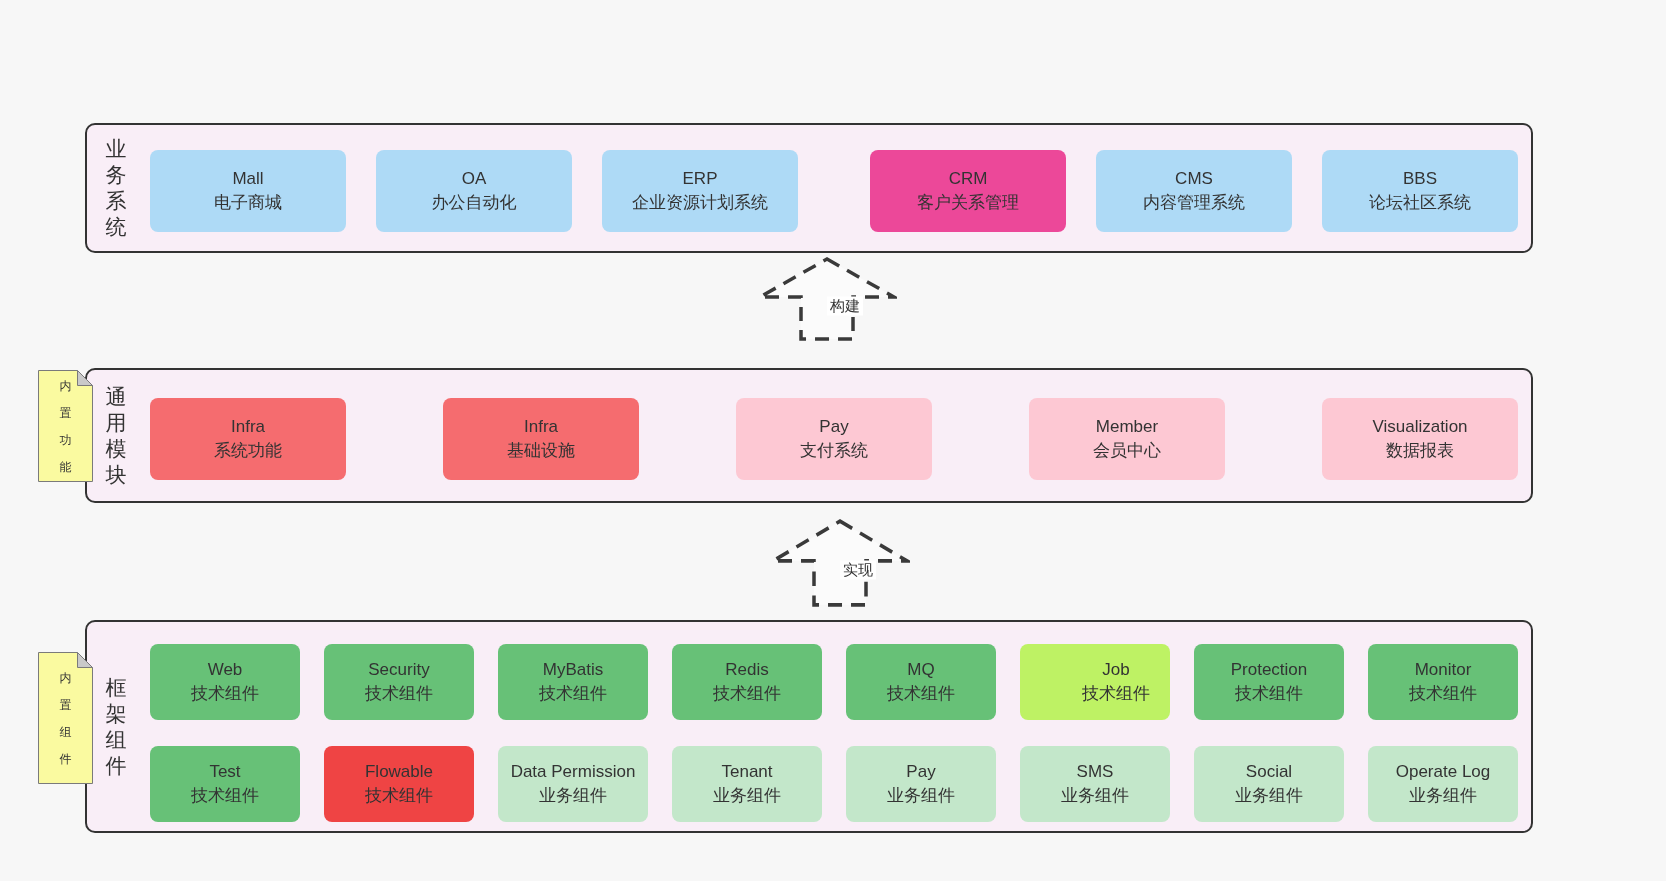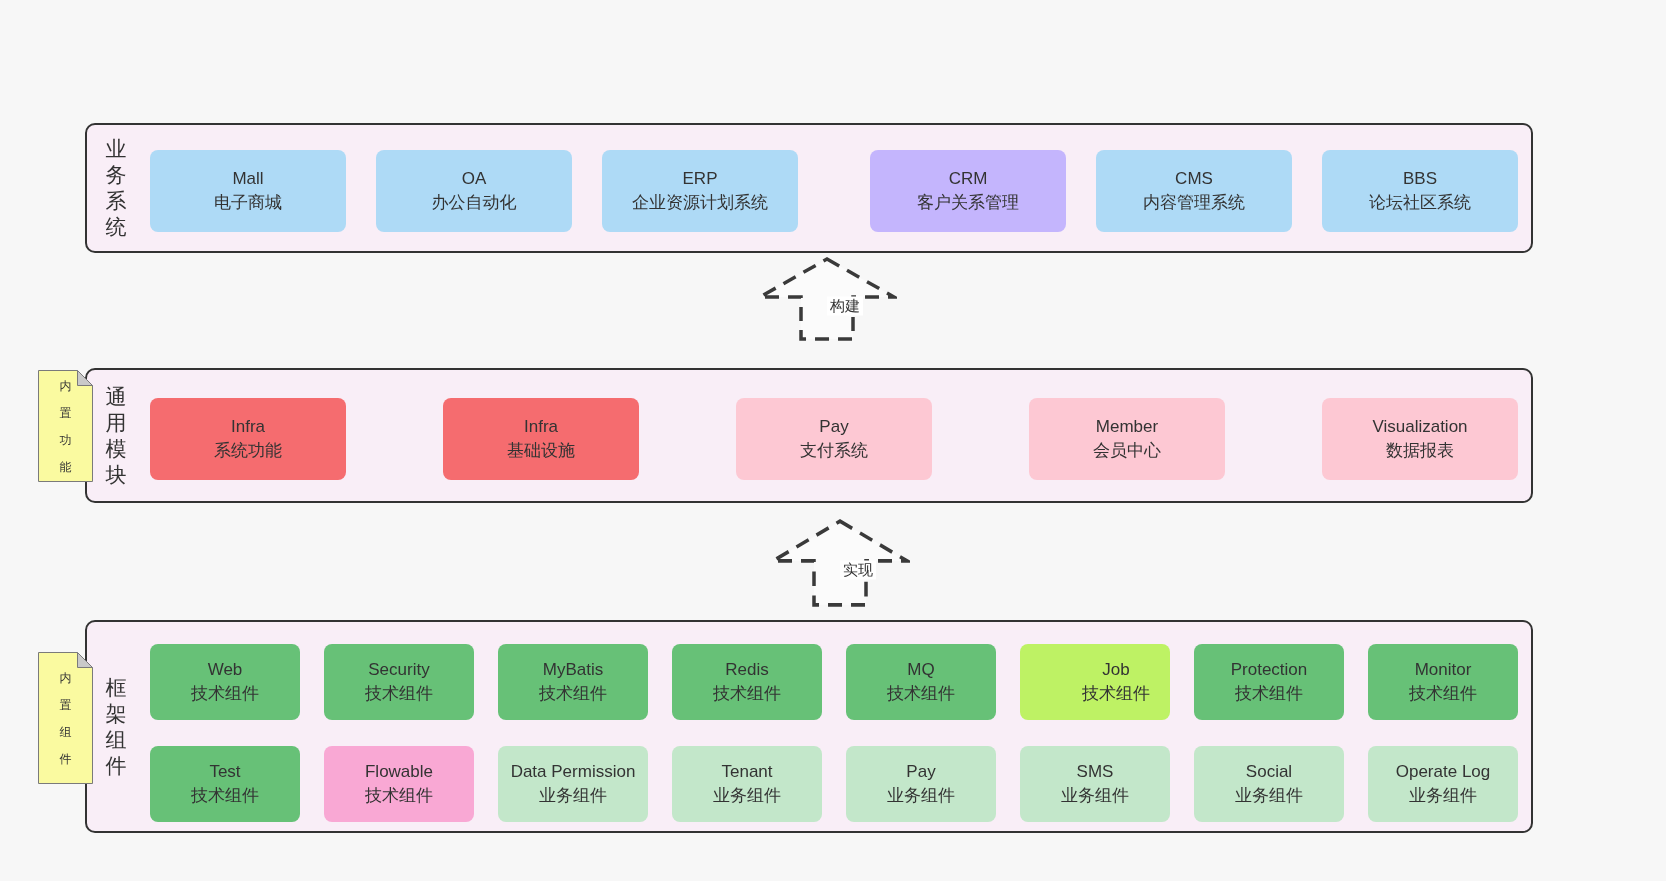--- a/index.html
+++ b/index.html
@@ -119,21 +119,21 @@
           <div>电子商城</div>
         </div>
         <div class="node node-wide" style="background: rgb(174, 218, 246);">
           <div>OA</div>
           <div>办公自动化</div>
         </div>
         <div class="node node-wide" style="background: rgb(174, 218, 246);">
           <div>ERP</div>
           <div>企业资源计划系统</div>
         </div>
-        <div class="node node-wide" style="background: #c4b5fd; margin-left: 42px;">
+        <div class="node node-wide" style="background: #ec4899; margin-left: 42px;">
           <div>CRM</div>
           <div>客户关系管理</div>
         </div>
         <div class="node node-wide" style="background: rgb(174, 218, 246);">
           <div>CMS</div>
           <div>内容管理系统</div>
         </div>
         <div class="node node-wide" style="background: rgb(174, 218, 246);">
           <div>BBS</div>
           <div>论坛社区系统</div>
@@ -225,21 +225,21 @@
         <div class="node node-narrow" style="background: rgb(103, 193, 119);">
           <div>Monitor</div>
           <div>技术组件</div>
         </div>
       </div>
     <div class="box-row" id="row-comp-2">
         <div class="node node-narrow" style="background: rgb(103, 193, 119);">
           <div>Test</div>
           <div>技术组件</div>
         </div>
-        <div class="node node-narrow" style="background: #f9a8d4;">
+        <div class="node node-narrow" style="background: #ef4444;">
           <div>Flowable</div>
           <div>技术组件</div>
         </div>
         <div class="node node-narrow" style="background: rgb(195, 231, 202);">
           <div>Data Permission</div>
           <div>业务组件</div>
         </div>
         <div class="node node-narrow" style="background: rgb(195, 231, 202);">
           <div>Tenant</div>
           <div>业务组件</div>

